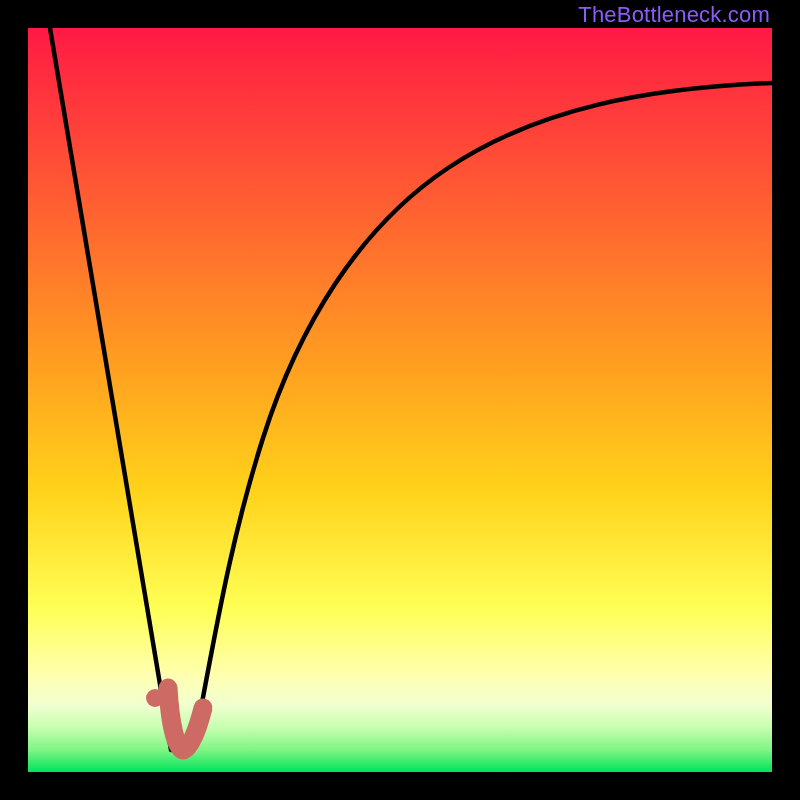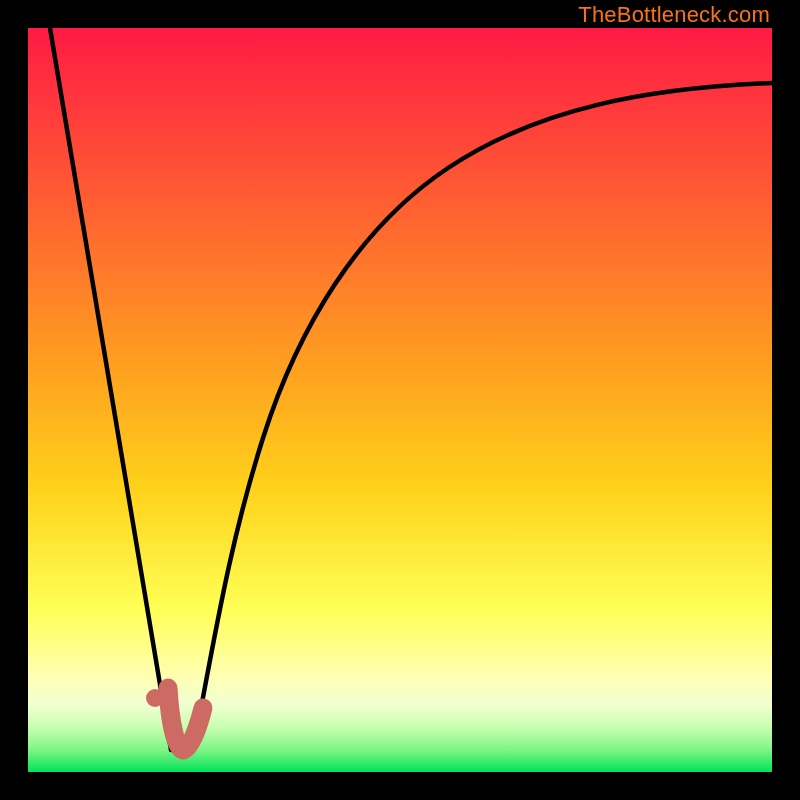--- a/index.html
+++ b/index.html
@@ -23,21 +23,21 @@
     position: absolute;
     left: 0;
     top: 0;
     width: 100%;
     height: 100%;
   }
   .watermark {
     position: absolute;
     top: 2px;
     right: 30px;
-    color: #f97316;
+    color: #8b5cf6;
     font-size: 22px;
     letter-spacing: 0.2px;
     font-weight: 400;
   }
   svg.curves {
     position: absolute;
     left: 0;
     top: 0;
   }
 </style>

